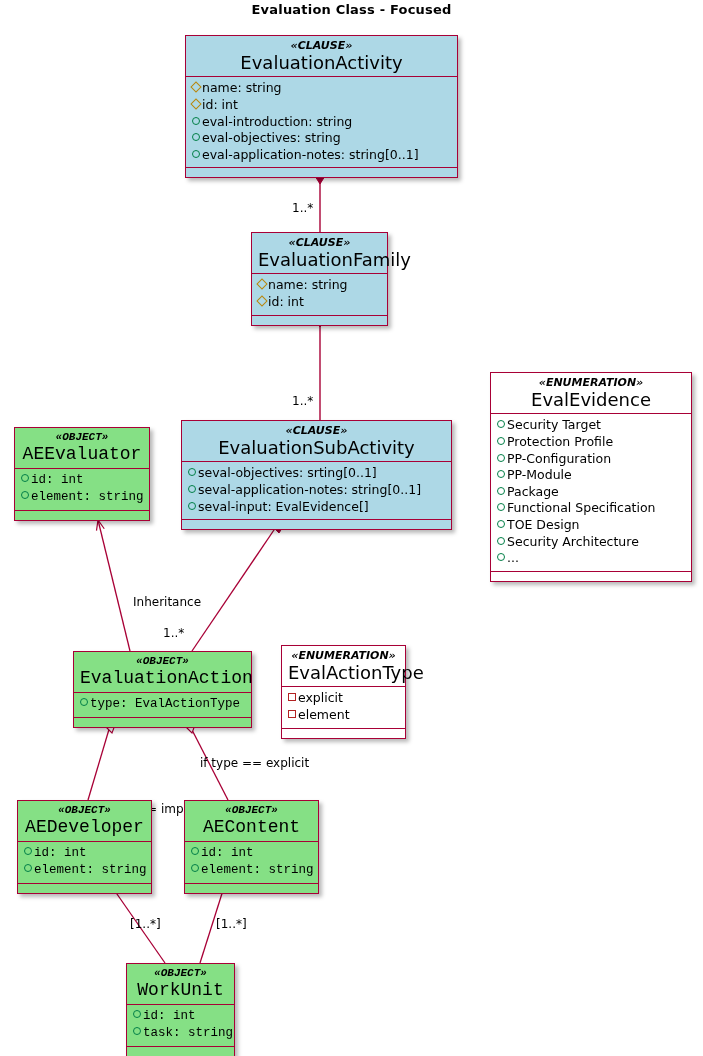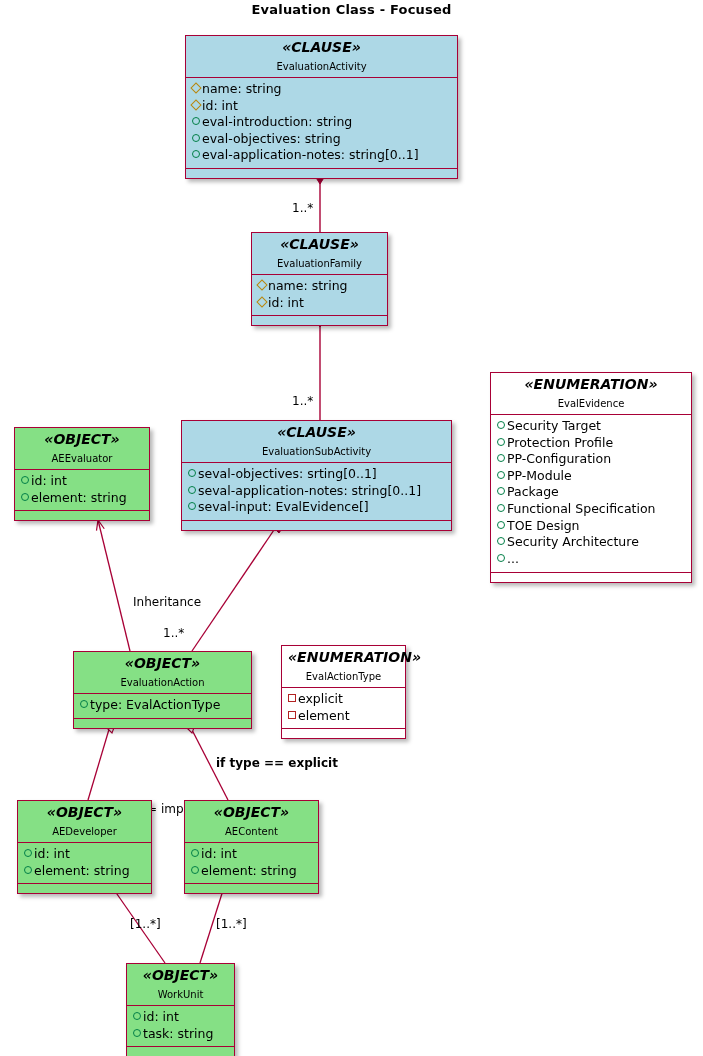--- a/index.html
+++ b/index.html
@@ -33,40 +33,40 @@
   }
   
   .uml-box {
     position: absolute;
     border: 1px solid #A80036;
     box-sizing: border-box;
     box-shadow: 3px 3px 4px rgba(0,0,0,0.28);
     background: #ADD8E6;
   }
   .uml-box.clause  { background: #ADD8E6; }
-  .uml-box.object  { background: #85E085; }
+  .uml-box.object  { background: #85E085; font-family: Liberation Mono, monospace; }
   .uml-box.enumeration { background: #FFFFFF; }
 
   .box-header {
     text-align: center;
     padding: 4px 6px 4px 6px;
     line-height: 1.08;
   }
   .stereotype {
     display: block;
     font-style: italic;
     font-weight: bold;
-    font-size: 14px;
+    font-size: 11px;
     color: #000000;
   }
   .classname {
     display: block;
-    font-size: 10px;
+    font-size: 18px;
     color: #000000;
-    margin-top: 7px;
+    margin-top: 1px;
   }
   .divider {
     height: 0;
     border-top: 1px solid #A80036;
   }
   .attr-list {
     padding: 3px 5px 4px 5px;
   }
   .attr {
     font-size: 12.5px;
@@ -168,21 +168,21 @@
   <div class="edge-label" style="left:292px; top:201px;">1..*</div>
 
   <div class="edge-label" style="left:292px; top:394px;">1..*</div>
 
   <div class="edge-label" style="left:133px; top:595px;">Inheritance</div>
 
   <div class="edge-label" style="left:163px; top:626px;">1..*</div>
 
   <div class="edge-label" style="left:95px; top:756px;margin-top:46px;">if type == implied</div>
 
-  <div class="edge-label" style="left:216px; top:756px;font-weight:bold;">if type == explicit</div>
+  <div class="edge-label" style="left:200px; top:756px;">if type == explicit</div>
 
   <div class="edge-label" style="left:130px; top:917px;">[1..*]</div>
 
   <div class="edge-label" style="left:216px; top:917px;">[1..*]</div>
 
   <div class="uml-box clause" style="left:185px; top:35px; width:273px;">
     <div class="box-header">
       <span class="stereotype">«CLAUSE»</span>
       <span class="classname">EvaluationActivity</span>
     </div>

